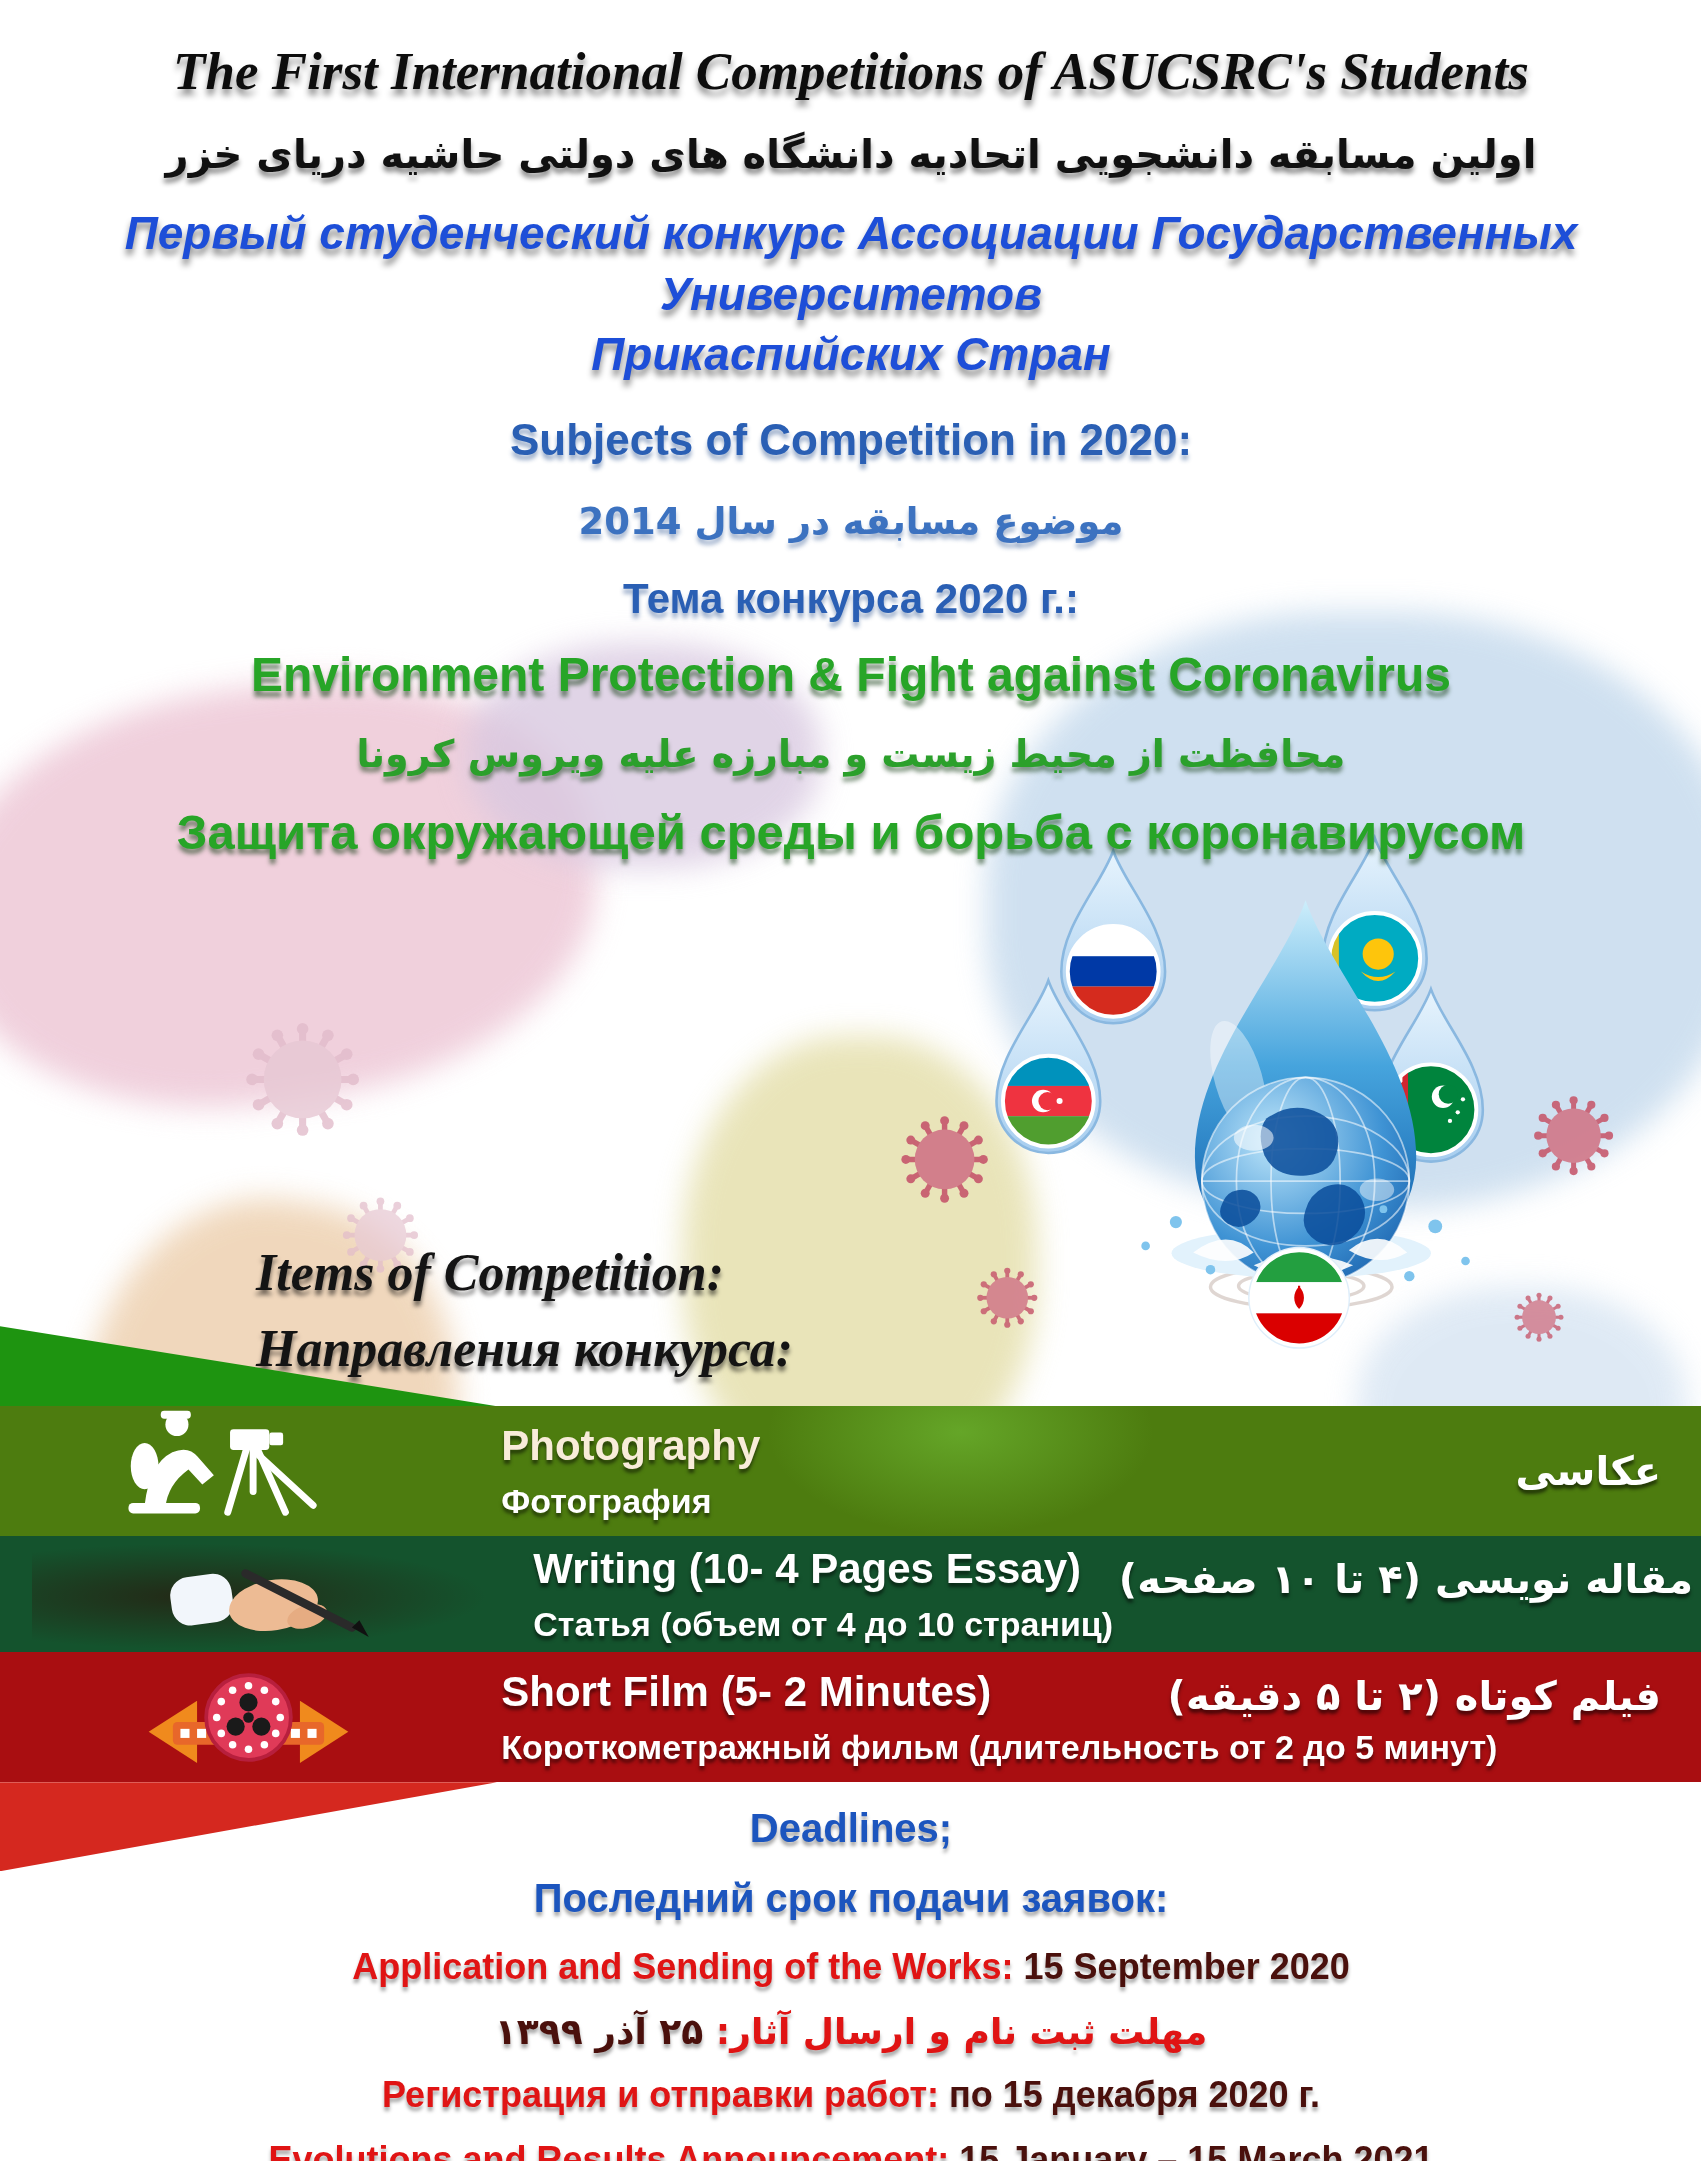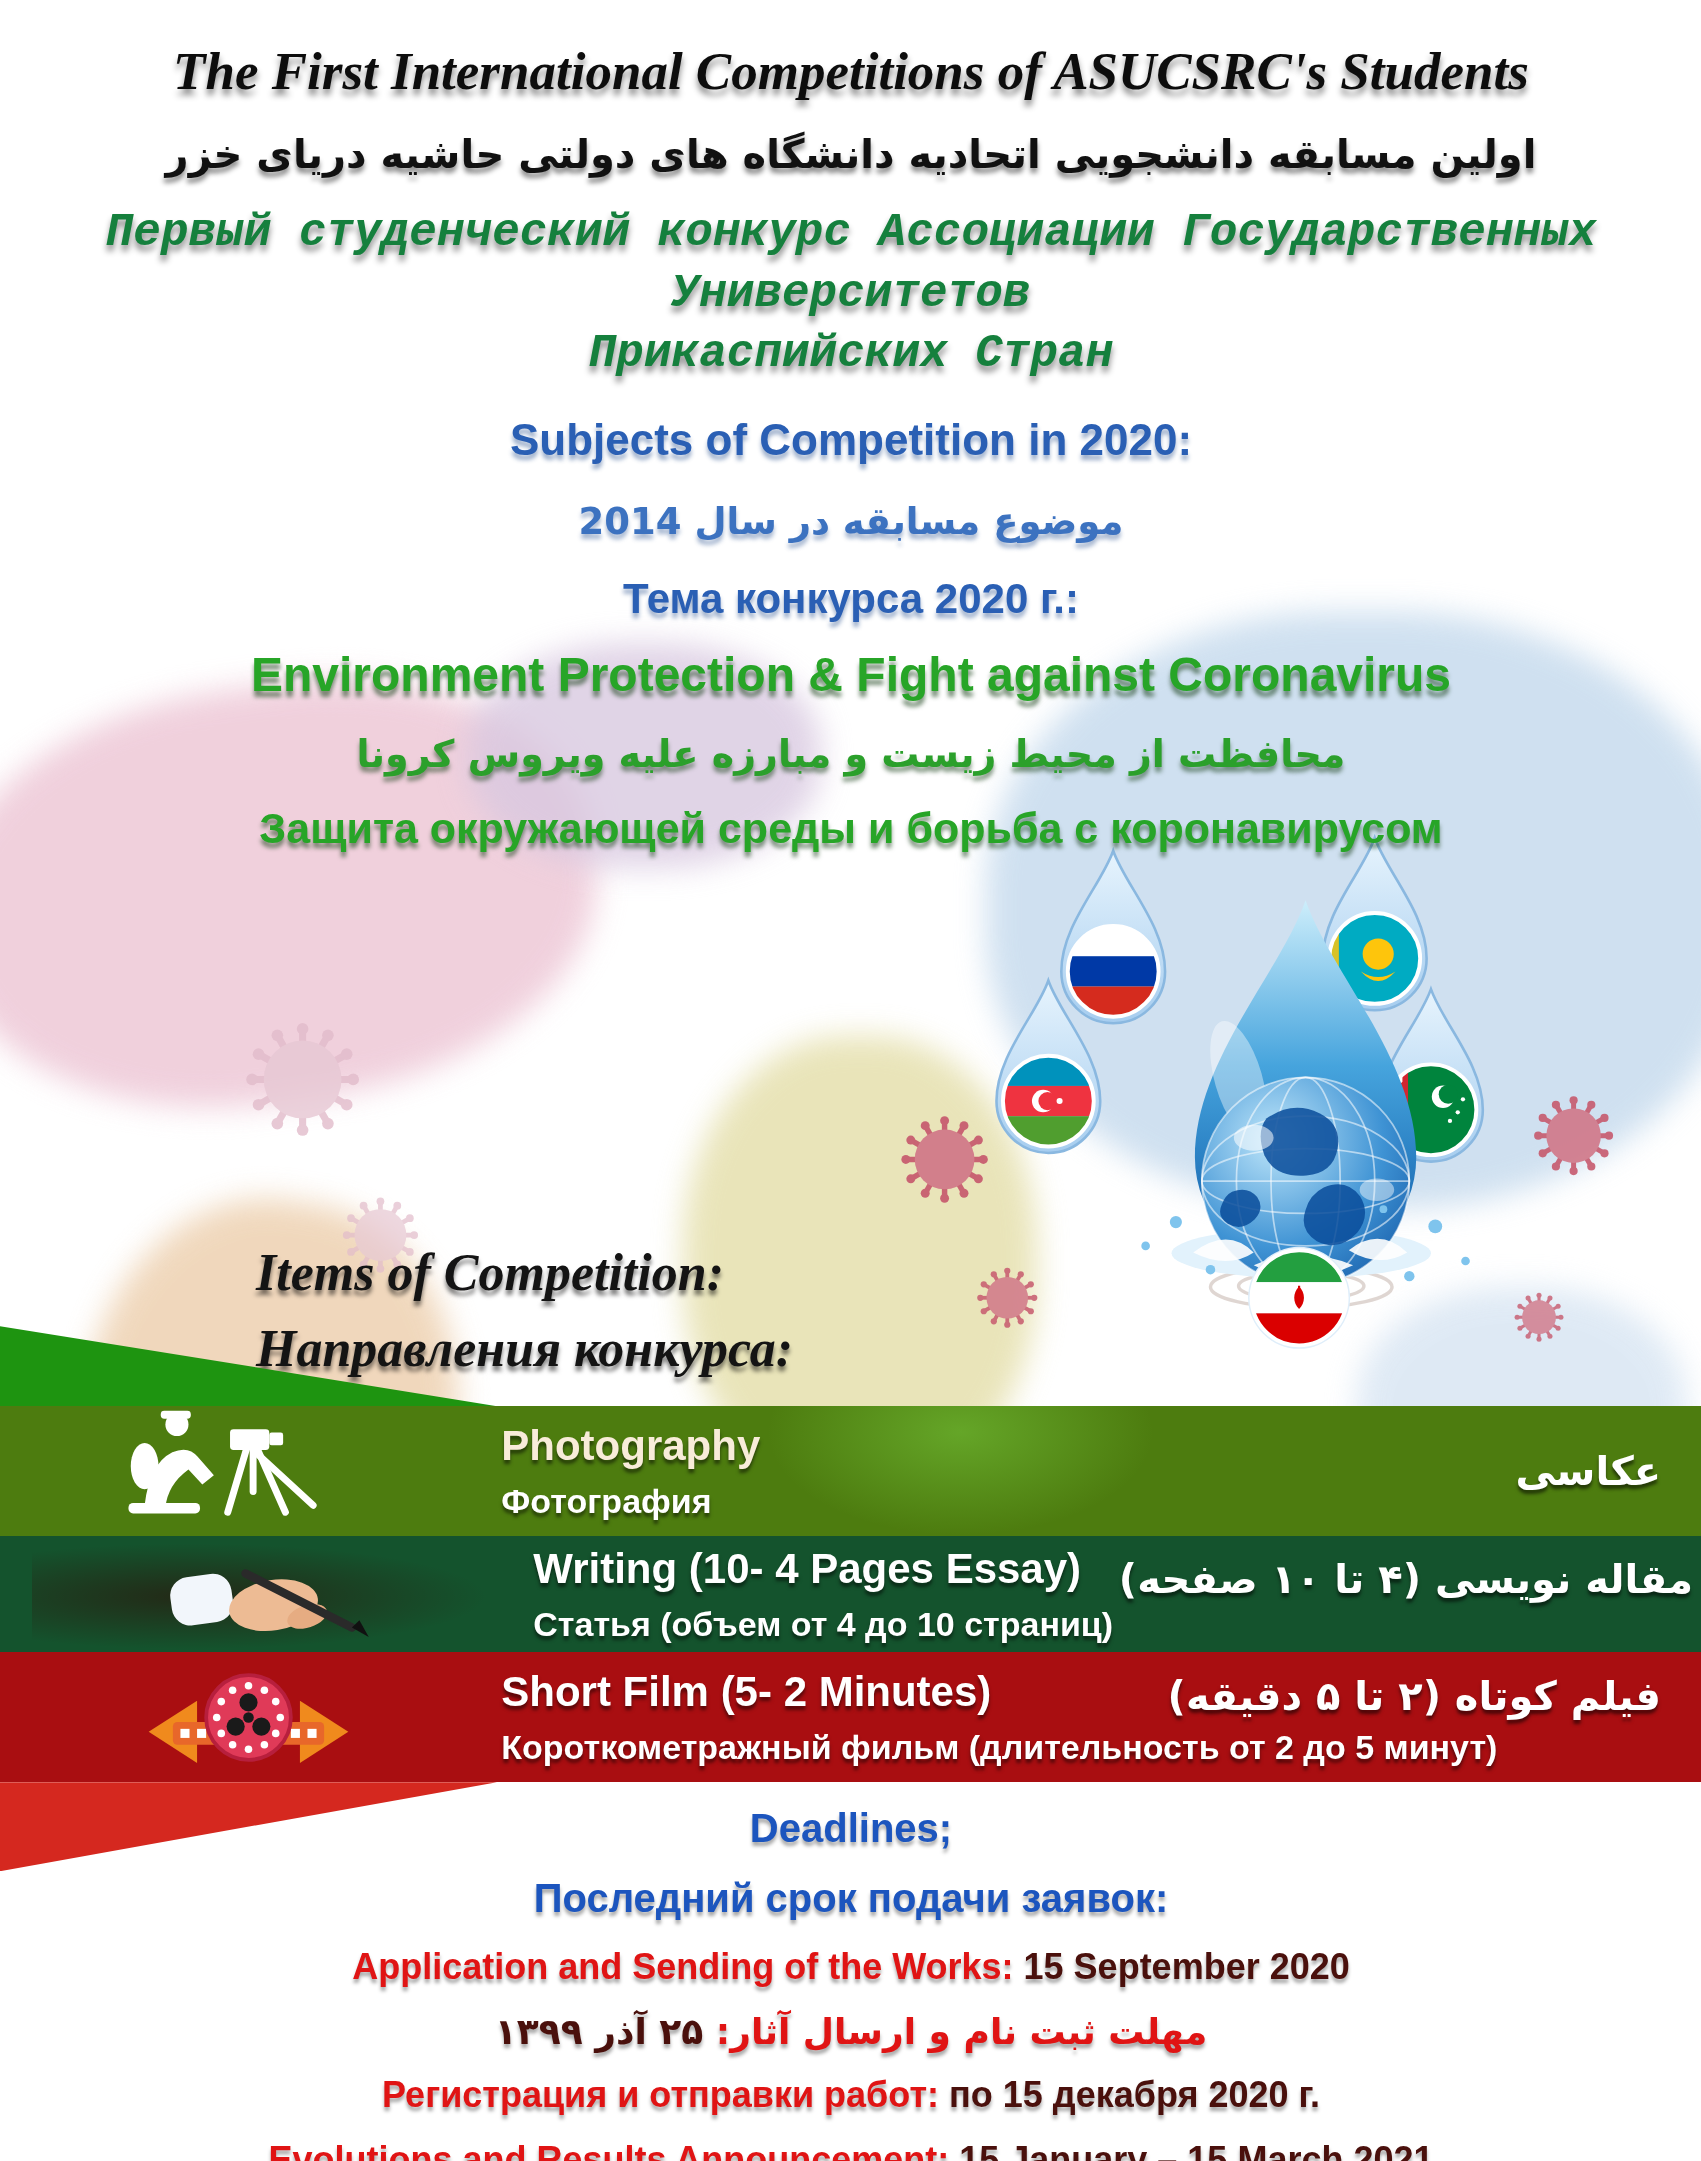--- a/index.html
+++ b/index.html
@@ -5,36 +5,36 @@
   html,body{margin:0;padding:0;background:#ffffff;}
   .poster{position:relative;width:1702px;height:2553px;background:#ffffff;overflow:hidden;
           font-family:"Liberation Sans","DejaVu Sans",sans-serif;}
 
   
   .header{position:relative;text-align:center;padding-top:41px;z-index:5;}
   .title-en{font-family:"Liberation Serif","DejaVu Serif",serif;font-style:italic;font-weight:bold;
             font-size:53px;color:#0d0d0d;text-shadow:0 6px 6px rgba(0,0,0,.45);margin:0 0 30px;}
   .title-fa{font-family:"DejaVu Sans",sans-serif;direction:rtl;font-weight:bold;font-size:40px;color:#111;
             text-shadow:0 5.2px 5.2px rgba(0,0,0,.45);margin:0 0 26px;}
-  .title-ru{font-family:Liberation Mono, monospace;font-style:italic;font-weight:bold;
-            font-size:46px;color:#15803d;text-shadow:0 6px 6px rgba(0,0,0,.45);line-height:1.32;margin:0 8px 30px;}
+  .title-ru{font-family:Liberation Sans, sans-serif;font-style:italic;font-weight:bold;
+            font-size:46px;color:#1d4ed8;text-shadow:0 6px 6px rgba(0,0,0,.45);line-height:1.32;margin:0 8px 30px;}
   .subj-en{font-size:44px;font-weight:bold;color:#2a5fb4;text-shadow:0 5.2px 4.3px rgba(37,78,140,.45);margin:0 0 35px;}
   .subj-fa{direction:rtl;font-family:"DejaVu Sans",sans-serif;font-size:37px;font-weight:bold;color:#3c72c0;
            text-shadow:0 5.2px 4.3px rgba(37,78,140,.4);margin:0 0 32px;}
   .subj-ru{font-size:42px;font-weight:bold;color:#2a5fb4;text-shadow:0 5.2px 4.3px rgba(37,78,140,.45);margin:8px;}
 
   
   .map{position:relative;width:100%;height:759px;margin-top:24px;overflow:visible;}
   .blob{position:absolute;border-radius:46%;filter:blur(14.7px);opacity:.78;}
   .map-art{position:absolute;left:0;top:0;width:1702px;height:759px;z-index:2;}
   .theme{position:absolute;left:0;top:0;width:100%;text-align:center;z-index:3;}
   .theme-en{font-size:48px;font-weight:bold;color:#27a527;text-shadow:0 5.6px 4.3px rgba(20,60,20,.55);margin:0 0 30px;}
   .theme-fa{direction:rtl;font-family:"DejaVu Sans",sans-serif;font-size:38px;font-weight:bold;color:#2ba02b;
             text-shadow:0 5.2px 4.3px rgba(20,60,20,.5);margin:0 0 28px;}
-  .theme-ru{font-size:43px;font-weight:bold;color:#27a527;text-shadow:0 5.2px 4.3px rgba(20,60,20,.55);margin:0;}
+  .theme-ru{font-size:49px;font-weight:bold;color:#27a527;text-shadow:0 5.2px 4.3px rgba(20,60,20,.55);margin:0;}
   .items-heading{position:absolute;left:256px;top:588px;z-index:3;
                  font-family:"Liberation Serif","DejaVu Serif",serif;font-style:italic;font-weight:bold;
                  font-size:52px;color:#141414;line-height:1.45;text-shadow:0 5.2px 4.3px rgba(0,0,0,.5);}
 
   
   .band{position:relative;display:flex;align-items:center;width:100%;z-index:4;}
   .band-green{height:130px;background:#4d7c0f;}
   .band-red{height:116px;background:#14532d;padding-left:32px;}
   .band-dark{height:130px;background:#a90e11;}
   .band-icon{flex:0 0 497px;align-self:stretch;position:relative;display:flex;align-items:center;justify-content:center;}

